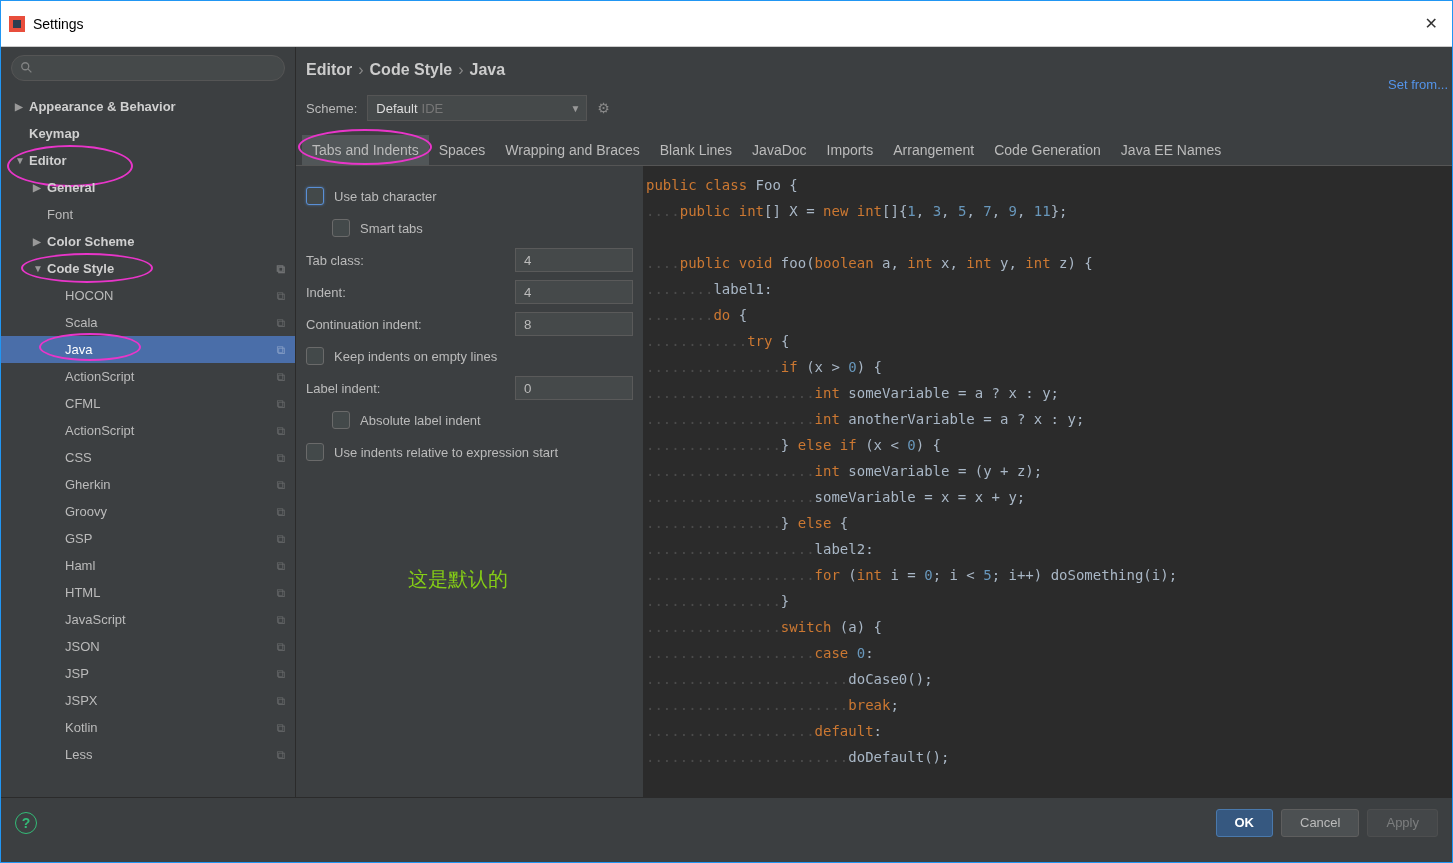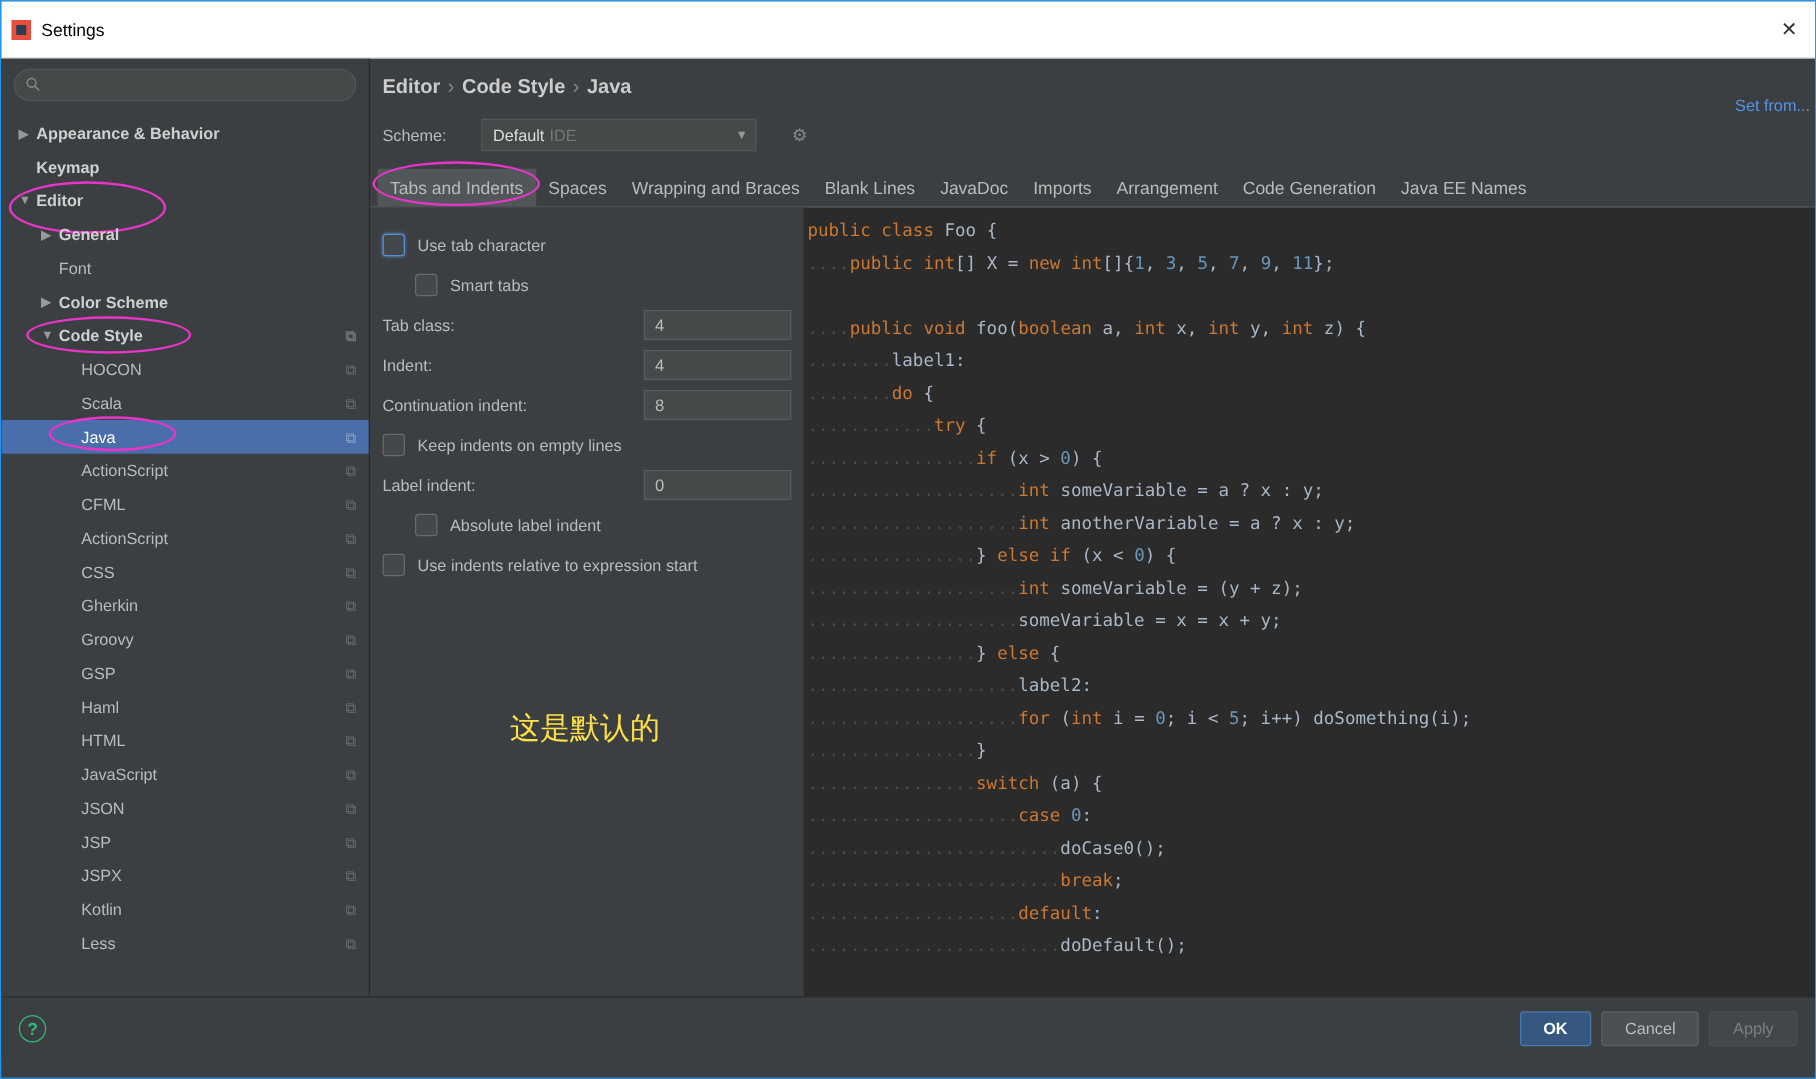--- a/index.html
+++ b/index.html
@@ -84,21 +84,21 @@
   display: flex;
   align-items: center;
   gap: 6px;
   font-weight: bold;
 }
 .breadcrumb .sep { color: #888; font-weight: normal;}
 .scheme-row {
   display: flex;
   align-items: center;
   padding: 4px 10px 14px 10px;
-  gap: 28px;
+  gap: 10px;
 }
 .scheme-row label { color: #bbb; }
 .scheme-select {
   background: #45494a;
   border: 1px solid #555;
   height: 26px;
   display: flex;
   align-items: center;
   padding: 0 8px;
   width: 220px;
@@ -175,23 +175,23 @@
   align-items: center;
   padding: 0 14px;
 }
 .help { width:22px; height:22px; border:1.5px solid #3b7; border-radius:50%; color:#3b7; display:flex; align-items:center; justify-content:center; font-weight:bold; cursor:pointer; font-size:14px;}
 .bottom-bar .spacer { flex:1;}
 .btn { height: 28px; padding: 0 18px; border: 1px solid #5e5e5e; background:#4c5052; color:#bbb; cursor:pointer; border-radius:3px; margin-left:8px; font-family:inherit; font-size:13px;}
 .btn.primary { background: #365880; border-color:#4a79ac; color:#fff; font-weight:bold;}
 .btn.disabled { opacity:.5; cursor:default;}
 .annotation {
   position: absolute;
-  color: #fde047;
+  color: #84cc16;
   font-family: Liberation Sans, sans-serif;
-  font-size: 24px;
+  font-size: 20px;
   pointer-events: none;
 }
 </style>
 </head>
 <body>
 
 <div class="titlebar">
   <span class="icon">
     <svg viewBox="0 0 16 16">
         <rect width="16" height="16" fill="#e84e3c"></rect>

